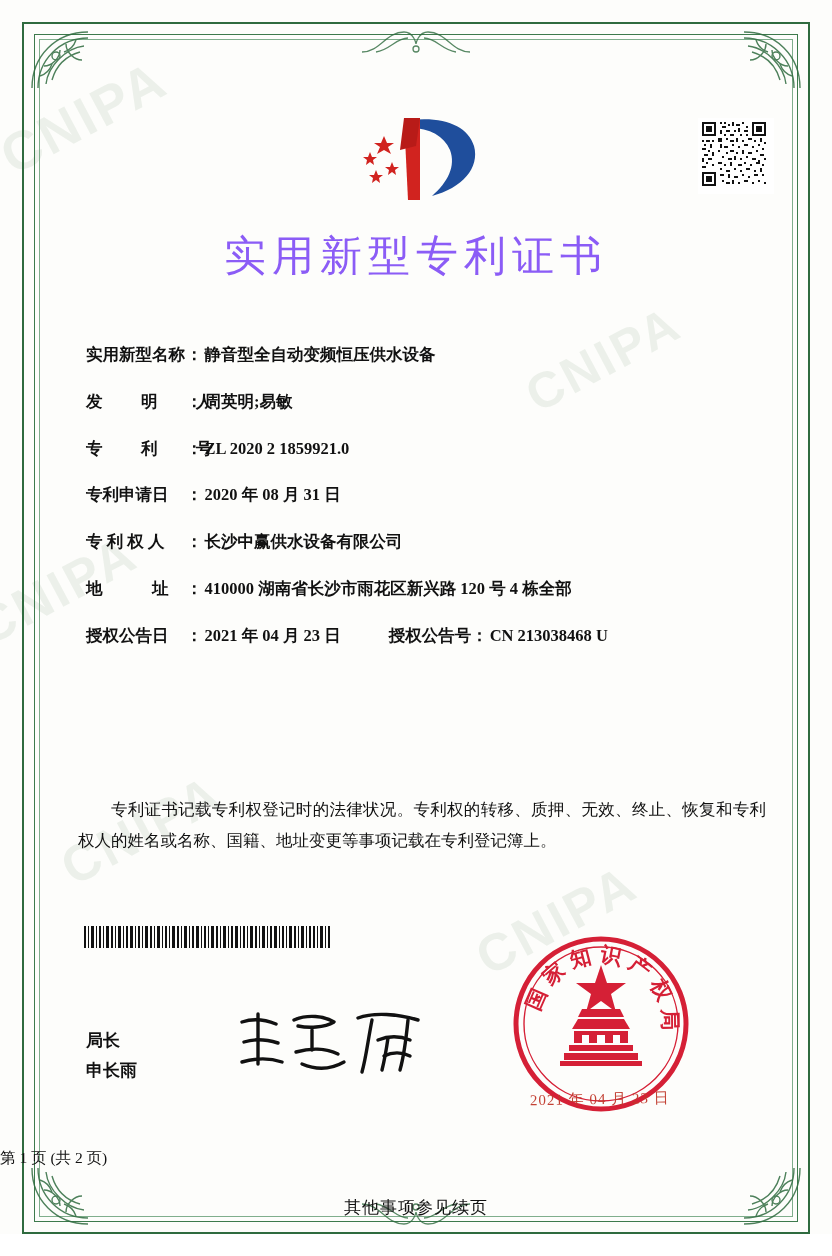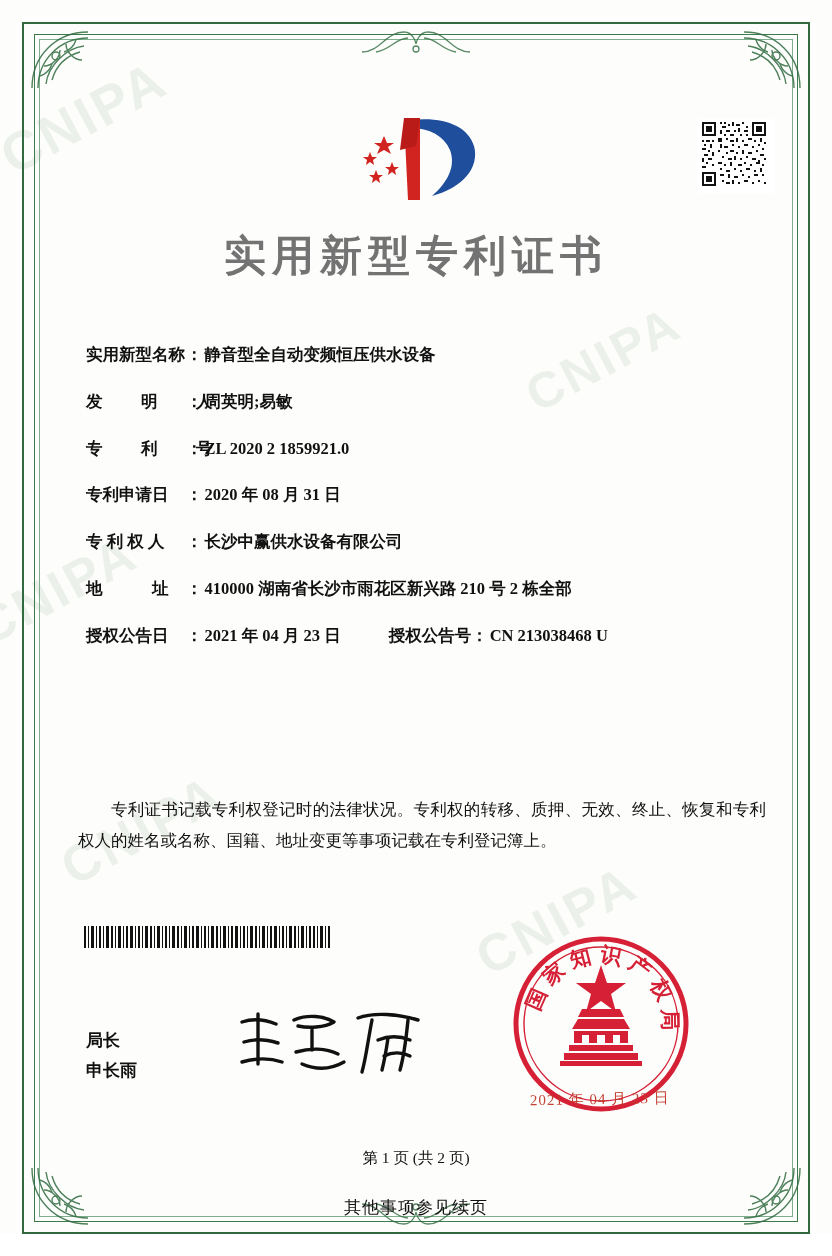--- a/index.html
+++ b/index.html
@@ -117,23 +117,23 @@
   }
 
   .title {
     position: absolute;
     left: 0;
     right: 0;
     top: 228px;
     text-align: center;
     font-family: "DejaVu Serif", "Liberation Serif", serif;
     font-size: 42px;
-    font-weight: bold;
+    font-weight: normal;
     letter-spacing: 6px;
-    color: #737373;
+    color: #8b5cf6;
   }
 
   
   .fields {
     position: absolute;
     left: 86px;
     right: 70px;
     top: 343px;
     font-size: 16.5px;
     color: #111;
@@ -222,21 +222,21 @@
     transform: rotate(-1deg);
     opacity: .95;
   }
 
   
   .page-num {
     position: absolute;
     left: 0;
     right: 0;
     top: 1148px;
-    text-align: center;
+    text-align: left;
     font-size: 15.5px;
     color: #111;
   }
   .footer-note {
     position: absolute;
     left: 0;
     right: 0;
     top: 1196px;
     text-align: center;
     font-size: 17px;
@@ -508,21 +508,21 @@
 
     <div class="field-row">
       <span class="f-label sp1">专 利 权 人</span>
       <span class="f-colon">：</span>
       <span class="f-value">长沙中赢供水设备有限公司</span>
     </div>
 
     <div class="field-row">
       <span class="f-label sp1">地　　　址</span>
       <span class="f-colon">：</span>
-      <span class="f-value">410000 湖南省长沙市雨花区新兴路 210 号 2 栋全部</span>
+      <span class="f-value">410000 湖南省长沙市雨花区新兴路 120 号 4 栋全部</span>
     </div>
 
     <div class="field-row inline-two">
       <span class="f-label sp1">授权公告日</span>
       <span class="f-colon">：</span>
       <span>2021 年 04 月 23 日</span>
       <span class="second-label">授权公告号</span>
       <span class="f-colon">：</span>
       <span>CN 213038468 U</span>
     </div>

